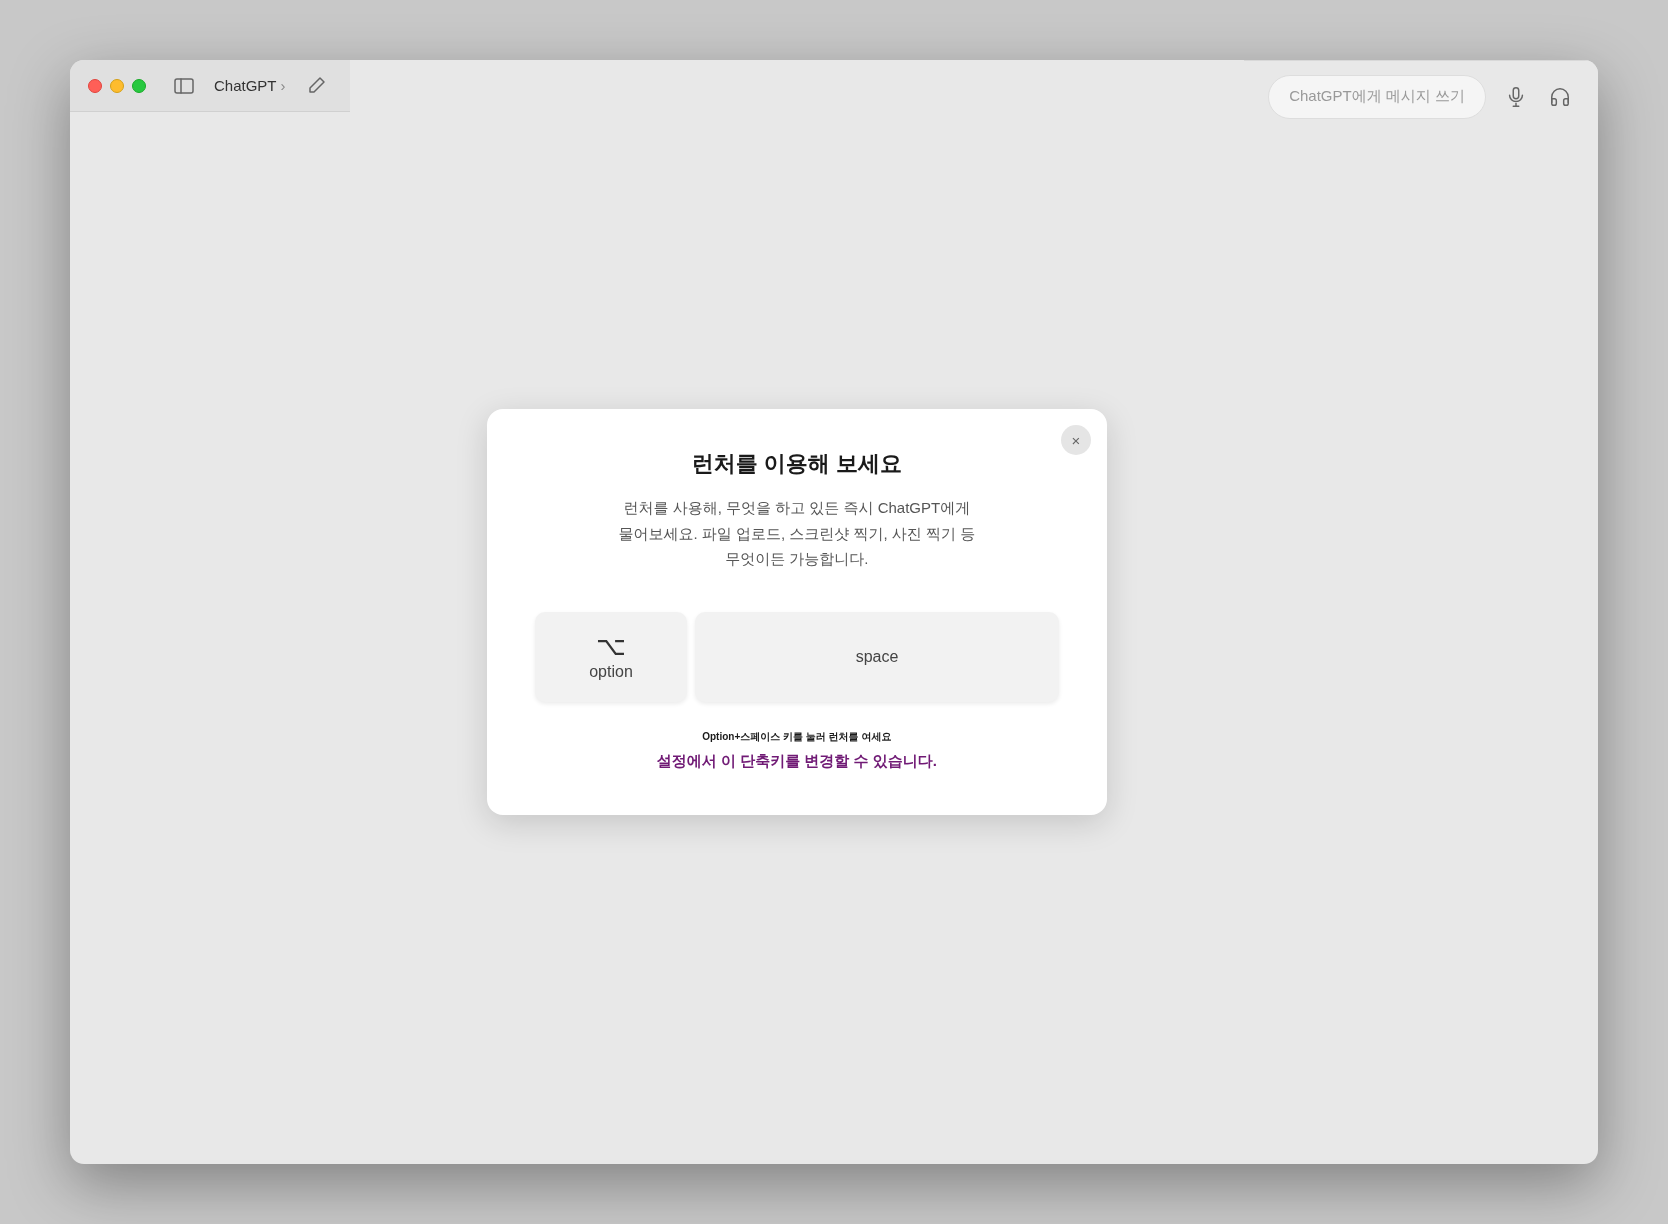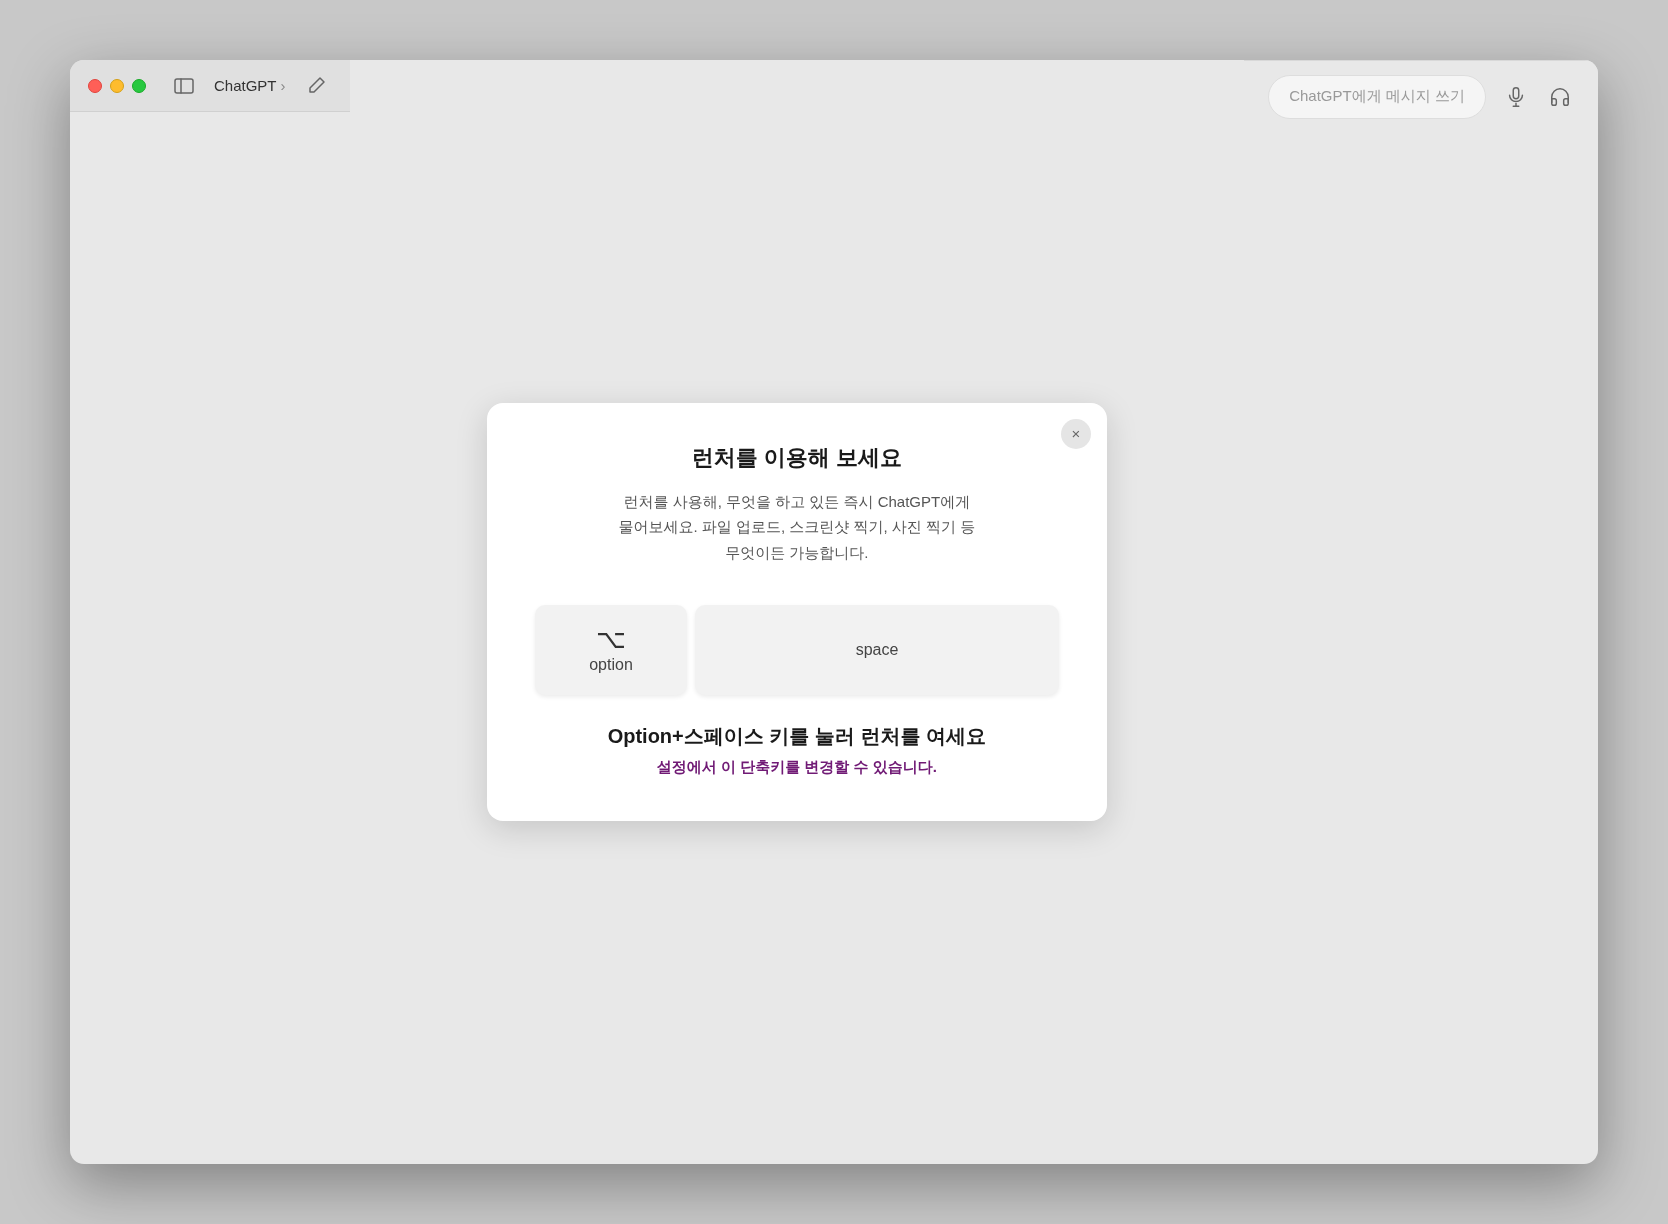--- a/index.html
+++ b/index.html
@@ -201,21 +201,21 @@
       line-height: 1;
     }
 
     .key-label {
       font-size: 16px;
       color: #444;
       font-weight: 400;
     }
 
     .shortcut-instruction {
-      font-size: 20px;
+      font-size: 10px;
       font-weight: 700;
       color: #1a1a1a;
       margin-bottom: 8px;
     }
 
     .shortcut-note {
       font-size: 15px;
       color: #701a75;
       font-weight: bold;
     }

